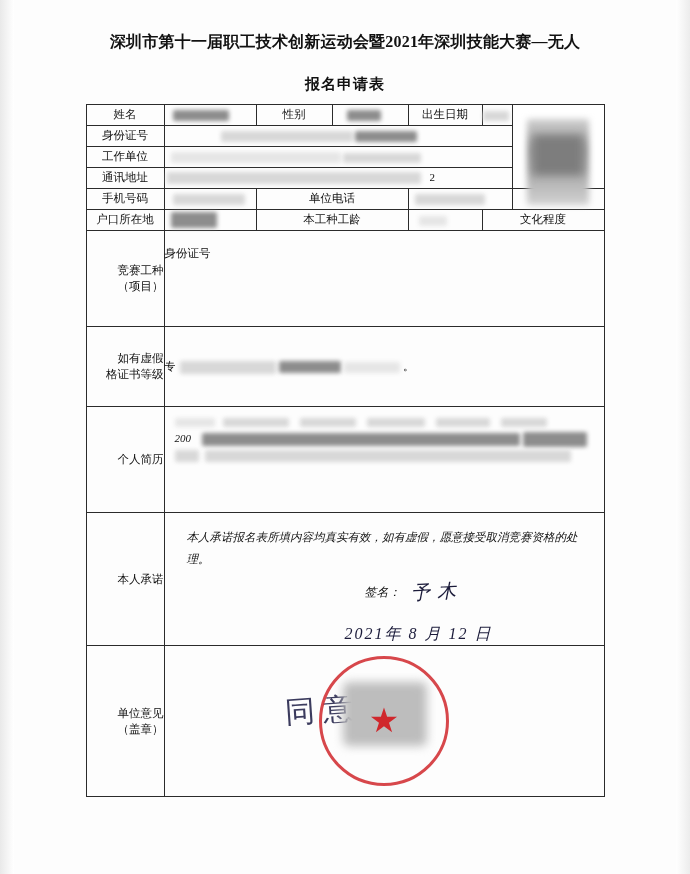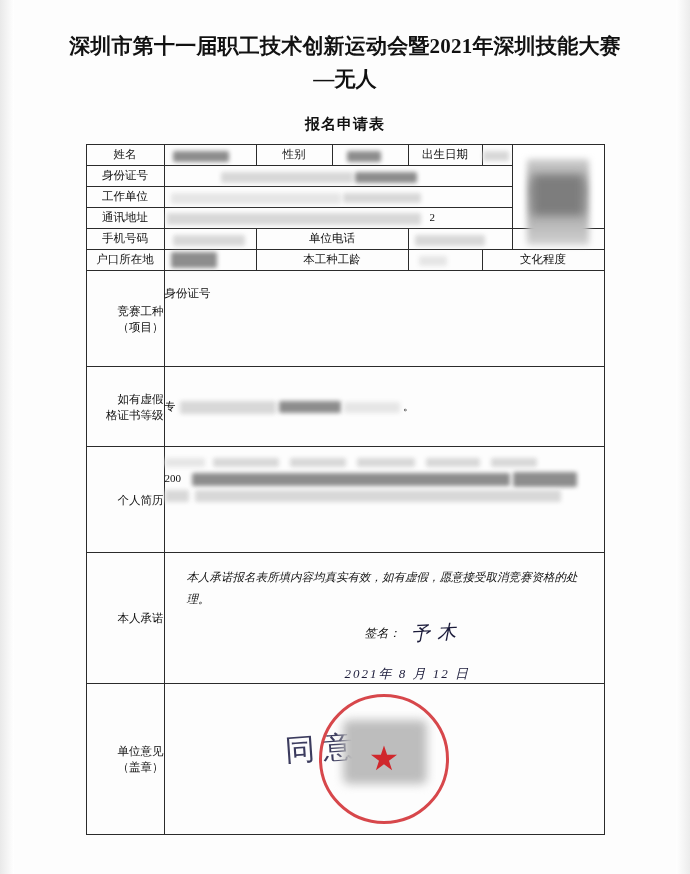--- a/index.html
+++ b/index.html
@@ -37,21 +37,21 @@
     background: linear-gradient(to left, #ececec, #ffffff);
     pointer-events: none;
   }
 
   .title-block {
     padding: 30px 64px 0 64px;
     text-align: center;
   }
   .doc-title {
     font-weight: bold;
-    font-size: 21px;
+    font-size: 16px;
     line-height: 1.55;
     letter-spacing: 0.2px;
   }
   .doc-subtitle {
     font-weight: bold;
     font-size: 15px;
     margin-top: 20px;
     letter-spacing: 1px;
   }
 
@@ -148,21 +148,21 @@
     font-size: 19px;
     color: #1b1b3a;
     letter-spacing: 7px;
     position: absolute;
     left: 246px;
     top: -5px;
     transform: rotate(-3deg);
   }
   .date-row {
     padding-left: 180px;
-    font-size: 13px;
+    font-size: 16px;
     color: #1b1b3a;
     letter-spacing: 2px;
     margin-top: 6px;
     font-family: "Liberation Serif", serif;
   }
 
   
   .stamp-wrap {
     position: absolute;
     left: 50%;
@@ -212,23 +212,24 @@
     left: 120px;
     top: 44px;
     font-size: 30px;
     color: #27274d;
     letter-spacing: 8px;
     transform: rotate(-4deg);
     opacity: 0.9;
   }
 
   .resume-line {
-    padding: 0 0;
+    padding: 0 10px;
     line-height: 17px;
     white-space: nowrap;
+    font-style: italic;
   }
   .cert-line { padding: 4px 8px; }
   .nowrap { white-space: nowrap; }
 </style>
 </head>
 <body>
 
 <div class="page">
 
   <div class="title-block">

